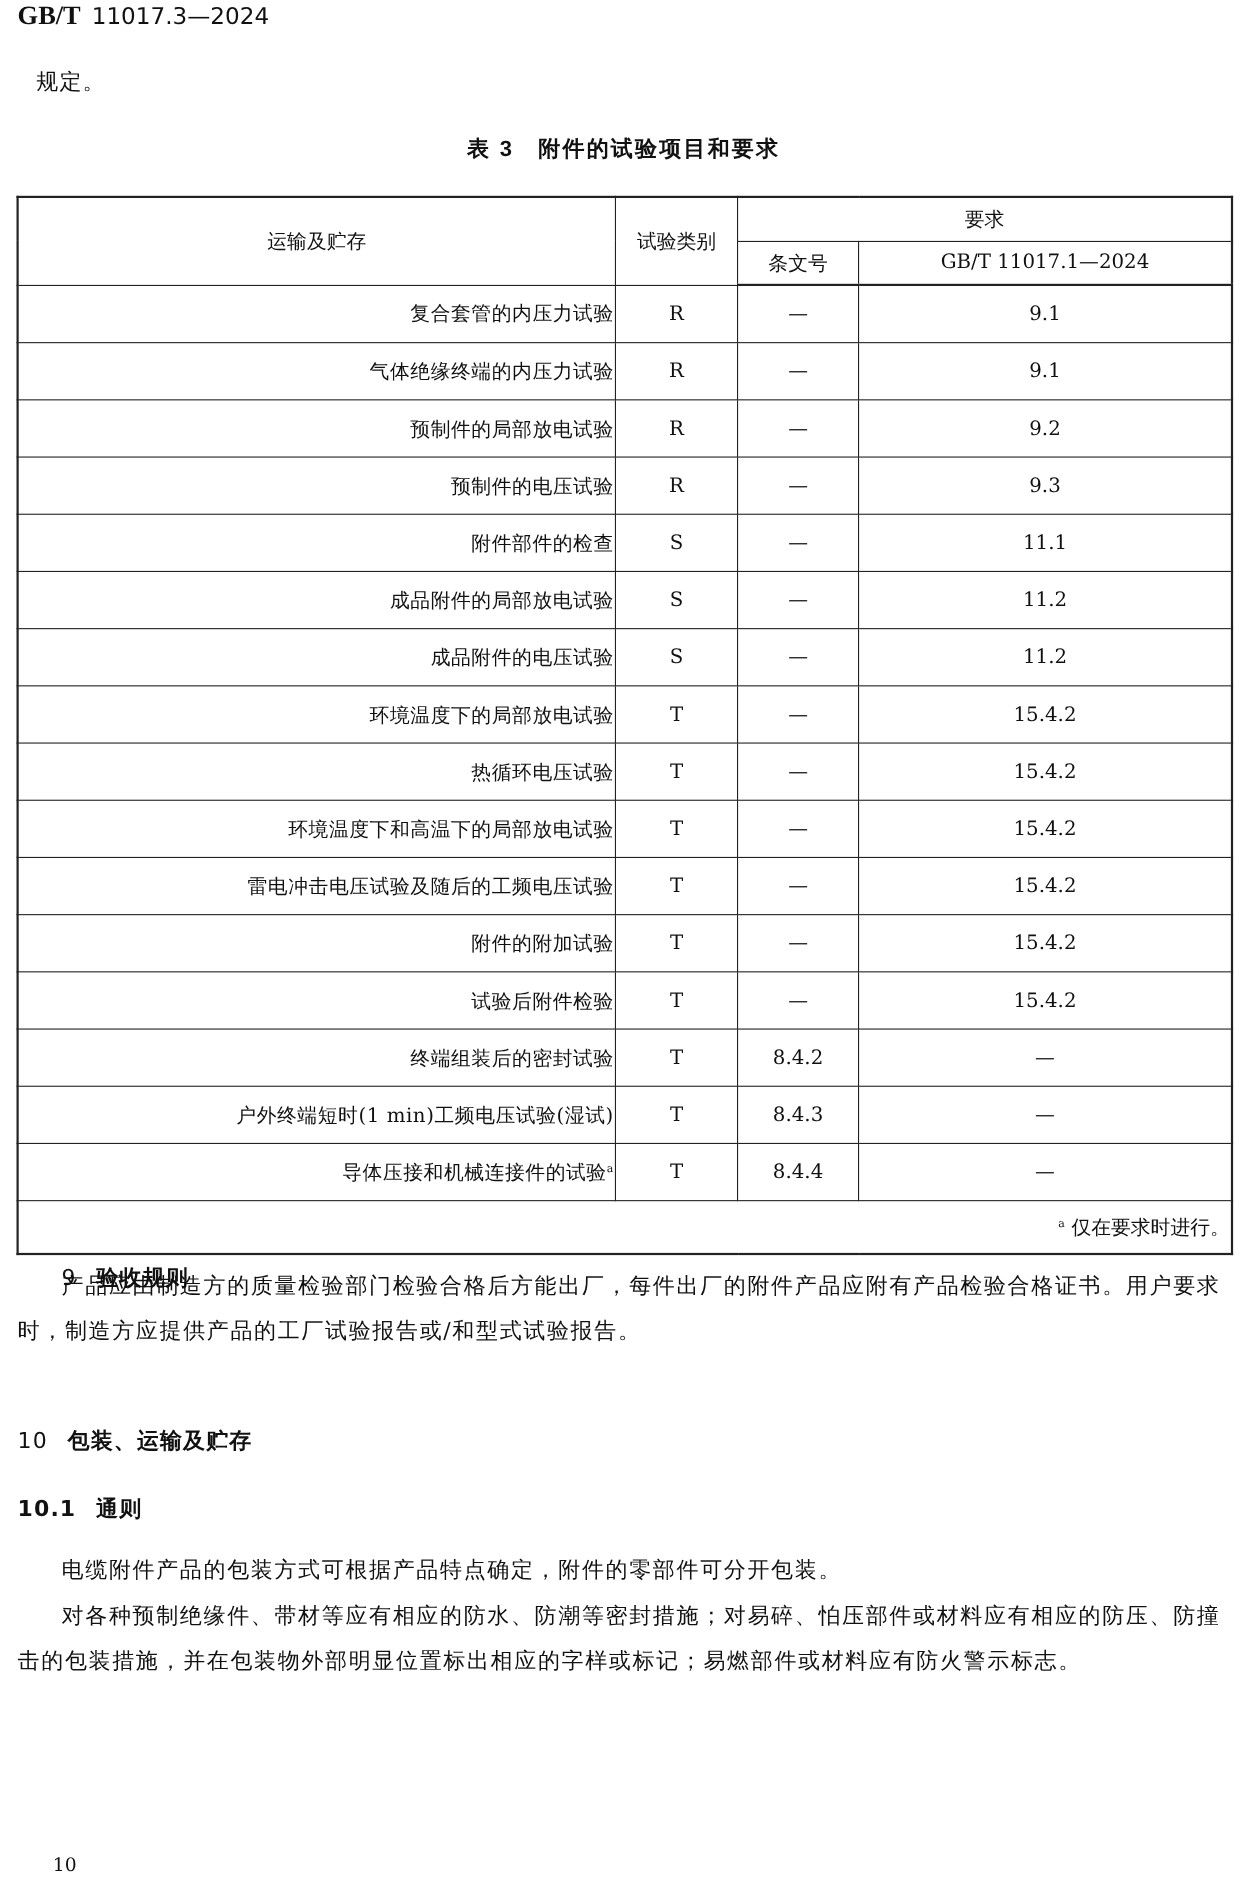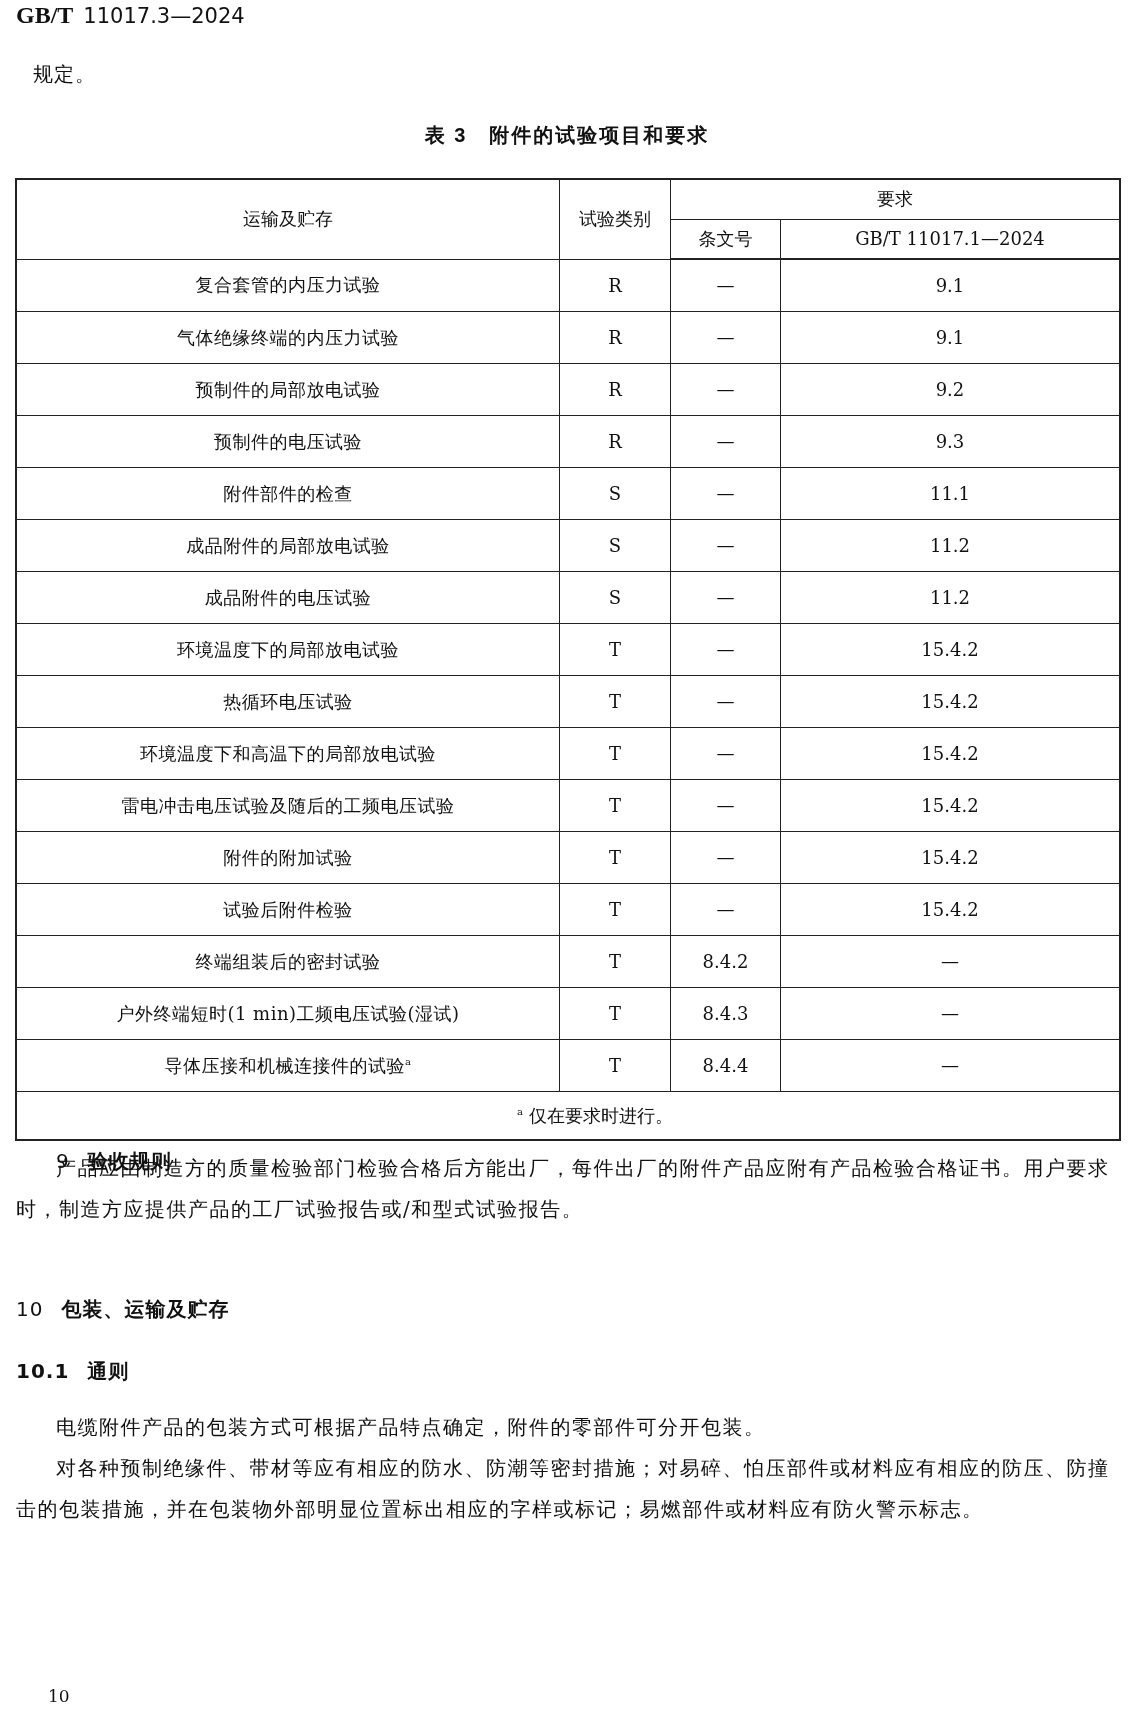--- a/index.html
+++ b/index.html
@@ -11,23 +11,23 @@
   table.t3 { position: absolute; left: 15px; top: 178px; width: 1106px; border-collapse: collapse; font-size: 18px; }
   table.t3 td, table.t3 th { border: 1px solid #222; font-weight: normal; }
   table.t3 { border: 2px solid #222; }
   table.t3 thead tr:last-child th { border-bottom: 2px solid #222; }
   .hdr { text-align: center; }
   .c1 { width: 540px; }
   .c2 { width: 108px; }
   .c3 { width: 107px; }
   .c4 { }
   tbody td { height: 49px; }
-  tbody td.item { text-align: center; letter-spacing: 0.5px; }
+  tbody td.item { text-align: right; letter-spacing: 0.5px; }
   tbody td.center { text-align: center; }
-  tbody tr.note td { height: 45px; padding-left: 55px; text-align: center; }
+  tbody tr.note td { height: 45px; padding-left: 55px; text-align: right; }
   sup { font-size: 10px; }
   .h1 { position: absolute; left: 16px; font-family: "DejaVu Sans", sans-serif; font-weight: bold; font-size: 20px; letter-spacing: 1px; }
   .h1 .num { font-weight: normal; margin-right: 18px; }
   .para { position: absolute; left: 16px; width: 1106px; font-size: 20px; line-height: 41px; letter-spacing: 1.5px; }
   .para p { margin: 0; text-indent: 2em; }
   .page-num { position: absolute; left: 48px; top: 1686px; font-size: 17px; }
 </style>
 </head>
 <body>
 

